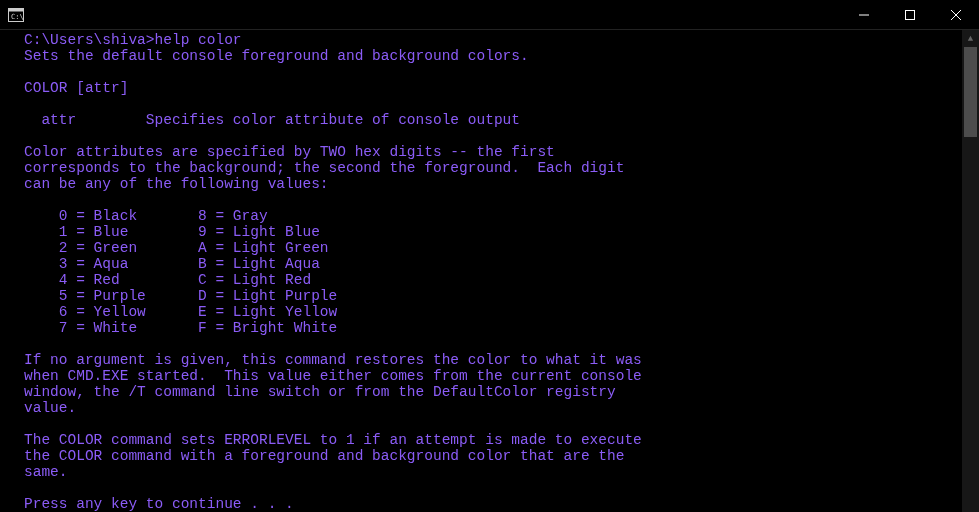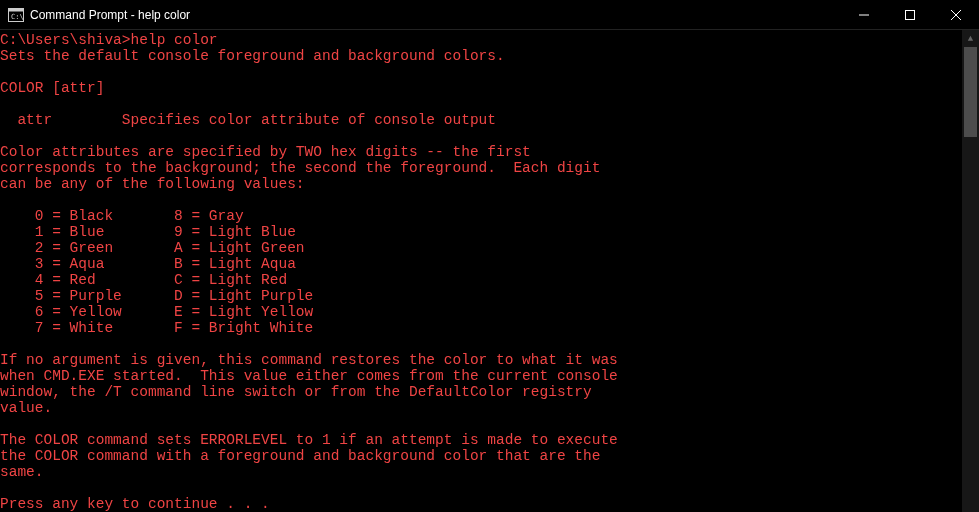--- a/index.html
+++ b/index.html
@@ -40,22 +40,22 @@
     justify-content: center;
     color: #fff;
   }
   .win-btn svg { width: 10px; height: 10px; }
   .terminal {
     position: absolute;
     top: 30px;
     left: 0;
     right: 0;
     bottom: 0;
-    padding: 2px 0 0 0;
-    color: #ef4444;
+    padding: 2px 0 0 24px;
+    color: #8b5cf6;
     font-size: 14.5px;
     line-height: 16px;
     white-space: pre;
     font-family: Consolas, 'Courier New', monospace;
   }
   .scrollbar-track {
     position: absolute;
     top: 30px;
     right: 0;
     width: 17px;
@@ -84,21 +84,20 @@
 <body>
 
 <div class="titlebar">
   <div class="titlebar-icon">
     <svg viewBox="0 0 16 16">
       <rect x="0.5" y="1.5" width="15" height="13" fill="#000" stroke="#ccc" stroke-width="1"></rect>
       <rect x="0.5" y="1.5" width="15" height="3" fill="#ccc"></rect>
       <text x="3" y="12" font-size="7" fill="#ccc" font-family="monospace">C:\</text>
     </svg>
   </div>
-  <div class="titlebar-title">Command Prompt - help  color</div>
   <div class="titlebar-spacer"></div>
   <div class="win-btn">
     <svg viewBox="0 0 10 10">
         <line x1="0" y1="5" x2="10" y2="5" stroke="#fff" stroke-width="1"></line>
       </svg>
   </div>
   <div class="win-btn">
     <svg viewBox="0 0 10 10">
         <rect x="0.5" y="0.5" width="9" height="9" fill="none" stroke="#fff" stroke-width="1"></rect>
       </svg>

